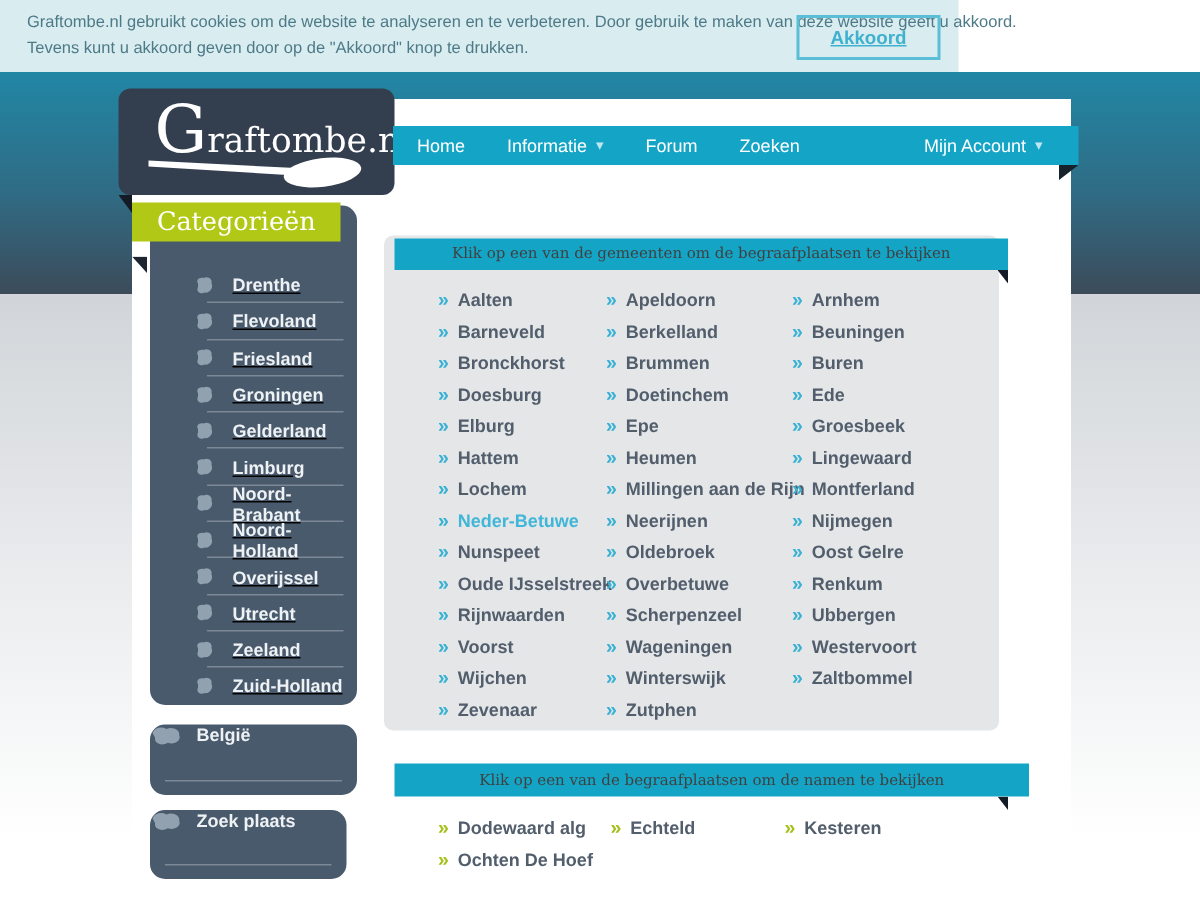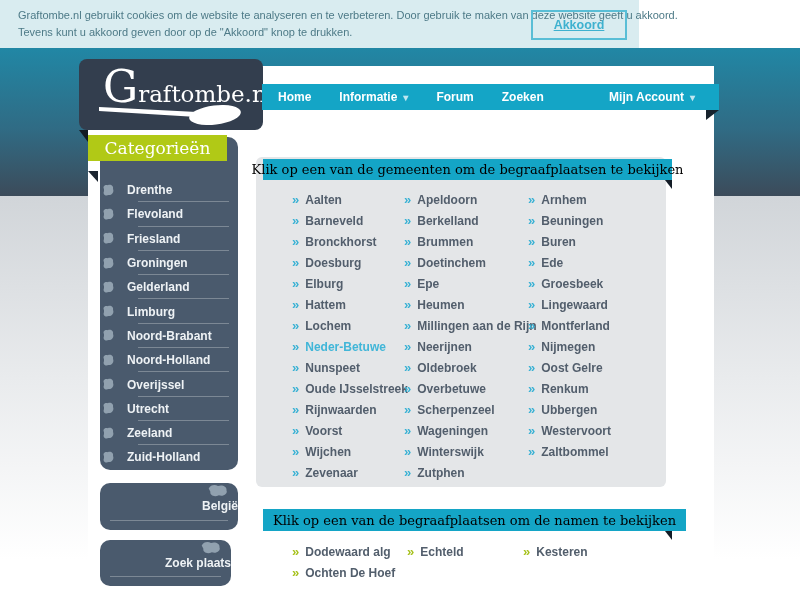--- a/index.html
+++ b/index.html
@@ -31,56 +31,56 @@
              font-family:"DejaVu Serif",serif;white-space:nowrap;}
   .logo-text .g{font-size:44px;}
   .logo-text .rest{font-size:23px;}
   .shovel{position:absolute;left:18px;top:40px;}
 
   
   .navbar{position:absolute;left:262px;top:84px;width:457px;height:26px;
           background:#14a5c6;display:flex;align-items:center;}
   .nav-left{display:flex;align-items:center;height:100%;padding-left:2px;}
   .nav-item{display:flex;align-items:center;height:100%;padding:0 14px;color:#ffffff;
-            font-size:12px;font-weight:bold;cursor:pointer;white-space:nowrap;}
+            font-size:12px;font-weight:normal;cursor:pointer;white-space:nowrap;}
   .nav-item .caret{margin-left:6px;font-size:10px;color:#bfe7f1;}
   .nav-account{margin-left:auto;margin-right:10px;}
   .nav-fold{position:absolute;left:706px;top:110px;width:13px;height:10px;background:#16222c;
             clip-path:polygon(0 0,100% 0,0 100%);}
 
   
   .side-box{position:absolute;background:#4a5a6d;border-radius:10px;}
   .side-main{left:100px;top:137px;width:138px;height:333px;}
   .cat-banner{position:absolute;left:88px;top:135px;width:139px;height:26px;background:#b1c916;
               display:flex;align-items:center;justify-content:center;}
   .cat-banner span{color:#ffffff;font-family:"DejaVu Serif",serif;font-size:17px;}
   .cat-fold{position:absolute;left:88px;top:171px;width:10px;height:11px;background:#1c2530;
             clip-path:polygon(0 0,100% 0,100% 100%);}
   .prov-list{position:absolute;left:0;top:41px;right:0;margin:0;padding:0;list-style:none;}
   .prov-item{position:relative;height:24.3px;display:flex;align-items:center;
-             padding-left:0;cursor:pointer;}
+             padding-left:28px;cursor:pointer;text-decoration:underline;}
   .prov-item::after{content:'';position:absolute;left:38px;right:9px;bottom:0;height:1px;
              background:rgba(255,255,255,0.28);}
   .prov-item:last-child::after{display:none;}
   .prov-icon{width:17px;height:15px;margin-right:10px;flex:0 0 auto;}
   .prov-label,.extra-label{color:#eef2f5;font-size:12px;font-weight:bold;}
   .extra-belgie{left:100px;top:483px;width:138px;height:47px;}
   .extra-zoek{left:100px;top:540px;width:131px;height:46px;}
-  .extra-row{position:relative;height:100%;display:flex;align-items:flex-end;
-             padding-left:0;cursor:pointer;flex-direction:column;}
+  .extra-row{position:relative;height:100%;display:flex;align-items:flex-start;
+             padding-left:0;cursor:pointer;}
   .extra-row::after{content:'';position:absolute;left:10px;right:10px;bottom:9px;height:1px;
              background:rgba(255,255,255,0.28);}
   .extra-icon{width:22px;height:16px;margin-right:9px;flex:0 0 auto;}
 
   
   .gray-box{position:absolute;left:256px;top:157px;width:410px;height:330px;
             background:#e4e6e8;border-radius:6px;}
   .sec-bar{position:absolute;background:#14a5c6;display:flex;align-items:center;
            justify-content:center;}
-  .sec-bar span{color:#000000;font-family:"DejaVu Serif",serif;font-size:13px;white-space:nowrap;}
+  .sec-bar span{color:#404040;font-family:"DejaVu Serif",serif;font-size:10px;white-space:nowrap;}
   .bar1{left:263px;top:159px;width:409px;height:21px;}
   .bar2{left:263px;top:509px;width:423px;height:22px;}
   .bar-fold{position:absolute;width:7px;height:9px;background:#131c26;
             clip-path:polygon(0 0,100% 0,100% 100%);}
   .fold1{left:665px;top:180px;}
   .fold2{left:665px;top:531px;}
 
   .links-grid{position:absolute;display:grid;grid-auto-rows:21px;align-items:center;}
   .grid1{left:292px;top:189px;width:374px;grid-template-columns:112px 124px auto;}
   .grid2{left:292px;top:541px;width:374px;grid-template-columns:115px 116px auto;}

